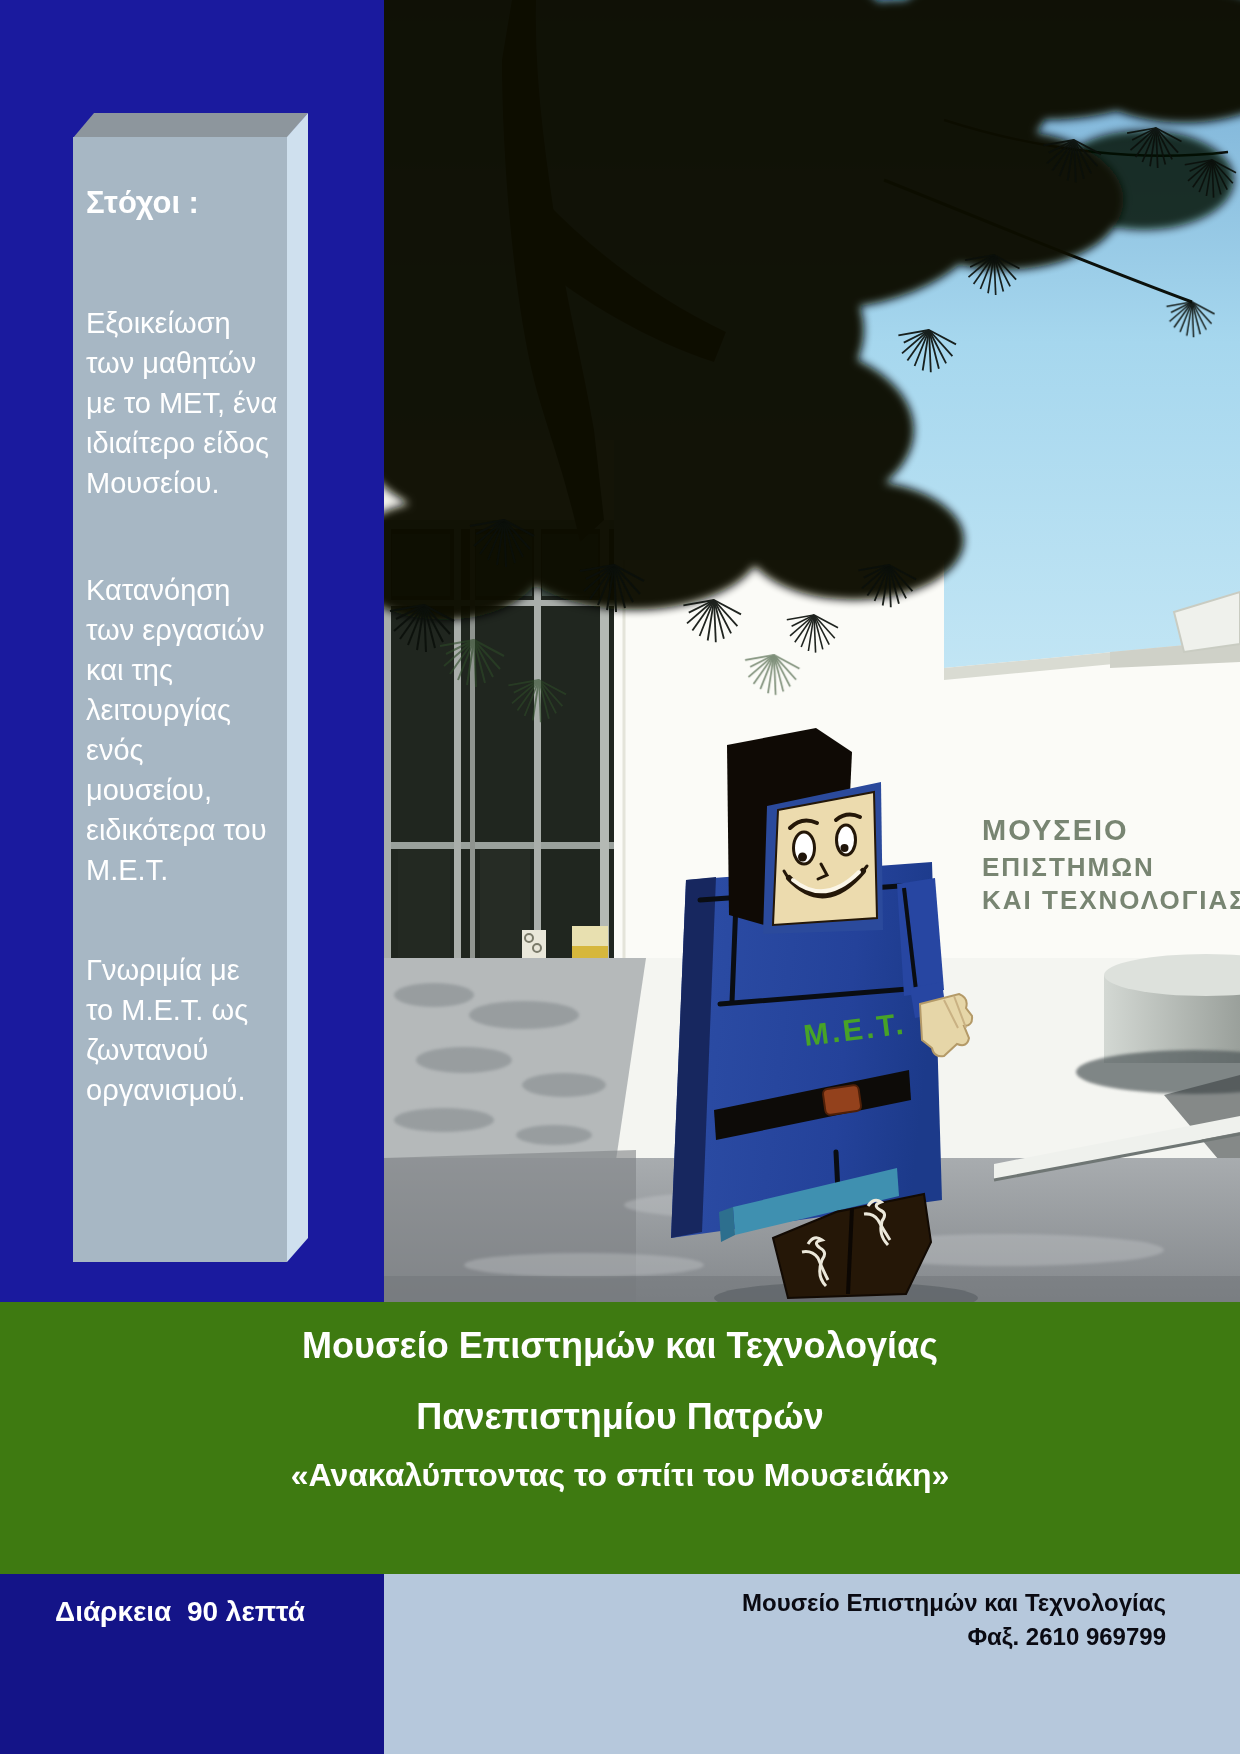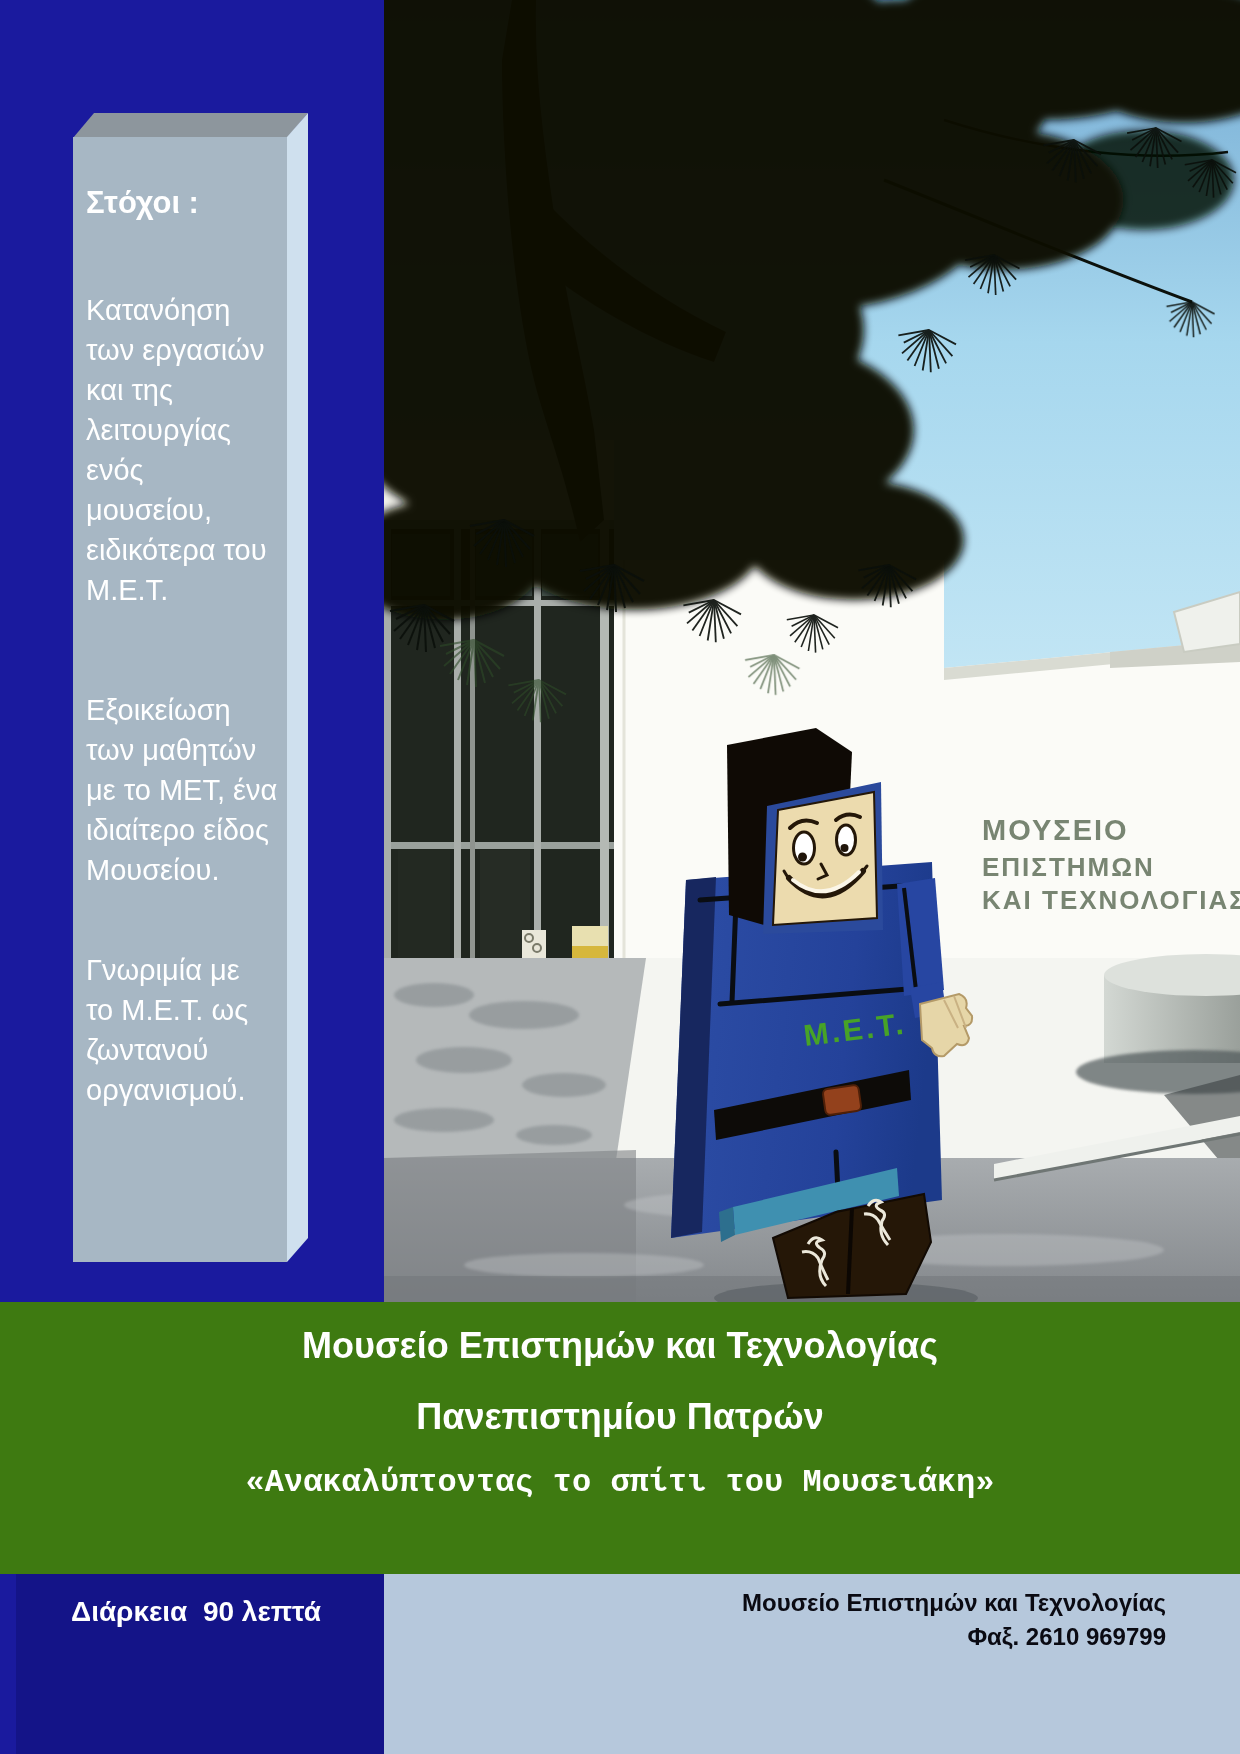--- a/index.html
+++ b/index.html
@@ -32,45 +32,45 @@
   
   .photo{ position:absolute; left:384px; top:0; width:856px; height:1302px; }
   
   .banner{
     position:absolute; left:0; top:1302px; width:1240px; height:272px;
     background:#3e7a11; color:#ffffff; text-align:center;
   }
   .banner .l1{ padding-top:24px; font-size:36px; font-weight:bold; line-height:40px; }
   .banner .l2{ margin-top:31px; font-size:36px; font-weight:bold; line-height:40px; }
   .banner .l3{ margin-top:29px; font-size:27px; font-weight:normal; line-height:30px; }
-  .banner .l4{ margin-top:28px; font-size:32px; font-weight:bold; line-height:36px;font-family:Liberation Mono, monospace; }
+  .banner .l4{ margin-top:20px; font-size:32px; font-weight:bold; line-height:36px; }
   
   .footer-left{
-    position:absolute; left:16px; top:1574px; width:384px; height:180px;
+    position:absolute; left:0; top:1574px; width:384px; height:180px;
     background:#141488; color:#ffffff;
   }
   .duration{ margin:22px 0 0 55px; font-size:28px; font-weight:bold; white-space:pre; }
   .footer-right{
     position:absolute; left:384px; top:1574px; width:856px; height:180px;
     background:#b6c8dc; color:#0a0a12; box-sizing:border-box;
     padding:12px 74px 0 0; text-align:right;
   }
   .contact-line{ font-size:24px; font-weight:bold; line-height:34px; }
 </style>
 </head>
 <body>
 
 <div class="poster">
 
   <div class="box3d-top"></div>
   <div class="box3d-side"></div>
   <div class="box3d-front">
     <div class="box-title">Στόχοι :</div>
+    <div class="goal g1">Εξοικείωση<br>των μαθητών<br>με το ΜΕΤ, ένα<br>ιδιαίτερο είδος<br>Μουσείου.</div>
     <div class="goal g2">Κατανόηση<br>των εργασιών<br>και της<br>λειτουργίας<br>ενός<br>μουσείου,<br>ειδικότερα του<br>Μ.Ε.Τ.</div>
-    <div class="goal g1">Εξοικείωση<br>των μαθητών<br>με το ΜΕΤ, ένα<br>ιδιαίτερο είδος<br>Μουσείου.</div>
     <div class="goal g3">Γνωριμία με<br>το Μ.Ε.Τ. ως<br>ζωντανού<br>οργανισμού.</div>
   </div>
 
   <svg class="photo" viewBox="0 0 856 1302" preserveAspectRatio="none" aria-hidden="true">
     <defs>
       <linearGradient id="skyGrad" x1="0" y1="0" x2="0" y2="1">
         <stop offset="0" stop-color="#74aad2"></stop>
         <stop offset="0.45" stop-color="#a6d7ee"></stop>
         <stop offset="1" stop-color="#c9e9f6"></stop>
       </linearGradient>

